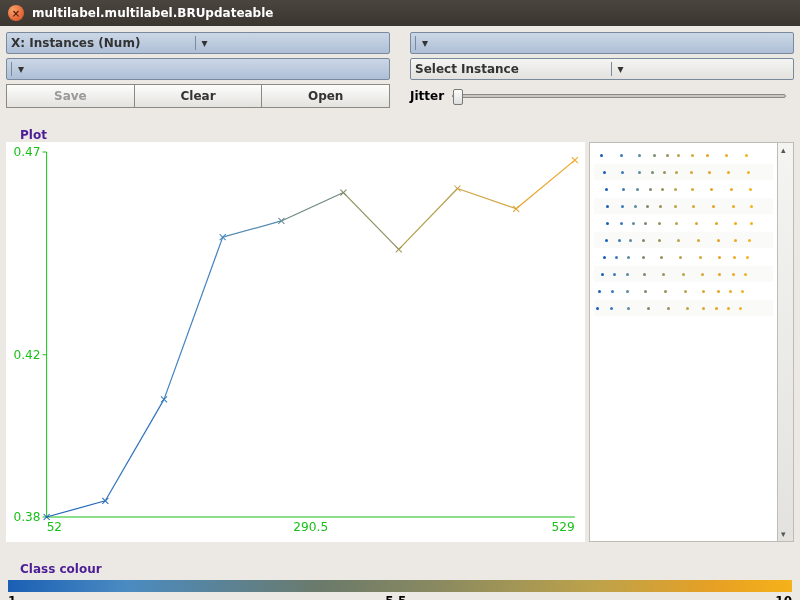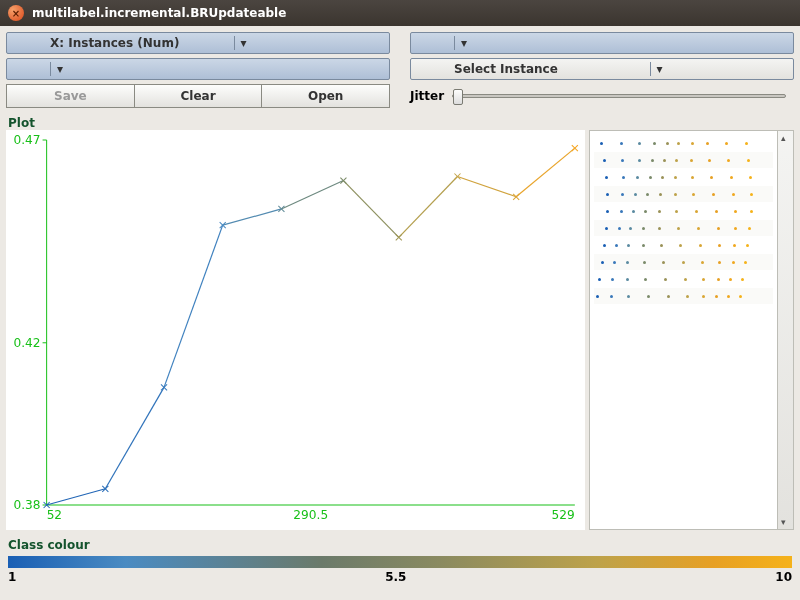--- a/index.html
+++ b/index.html
@@ -3,35 +3,35 @@
 <meta charset="utf-8">
 <style>
 * { box-sizing: border-box; margin: 0; padding: 0; font-family: "DejaVu Sans", Arial, sans-serif; font-size: 12px; }
 body { background: #ece9e4; width: 800px; height: 600px; overflow: hidden; }
 
 .titlebar { background: linear-gradient(#4b4540,#3b352f); color: #fff; height: 26px; display: flex; align-items: center; padding: 0 8px; font-weight: bold; font-size: 13px; }
 .close-btn { width: 16px; height: 16px; border-radius: 50%; background: radial-gradient(circle at 30% 30%, #f7a06a, #d9491b); margin-right: 8px; display:flex;align-items:center;justify-content:center;color:#5a1c00;font-size:10px;}
 
 .controls { padding: 6px; display: grid; grid-template-columns: 1fr 1fr; gap: 4px 20px; }
 .dropdown { display: flex; align-items: center; background: linear-gradient(#cbd7e6,#aebfd6); border: 1px solid #7a8a9e; border-radius: 2px; height: 22px; padding: 0 4px; }
-.dropdown span { flex: 1; font-weight: bold; color: #333; margin-left: 39px; }
+.dropdown span { flex: 1; font-weight: bold; color: #333; }
 .dropdown .arrow { border-left: 1px solid #7a8a9e; padding-left: 6px; color: #333; }
 .dropdown.light { background: linear-gradient(#f4f4f2,#e3e2de); gap: 24px; }
 
 .btnrow { display: flex; }
 .btn { flex:1; height: 24px; display:flex;align-items:center;justify-content:center; background: linear-gradient(#fdfdfc,#e3e2de); border:1px solid #8a8a82; font-weight: bold; color:#333;}
 .btn + .btn { border-left: none; }
 .btn.disabled { color: #999; }
 
 .jitter-row { display:flex; align-items:center; gap:8px; padding-right:8px;}
 .jitter-row label { font-weight:bold; text-align:center; flex:0 0 auto;}
 .slider-track { flex:1; height:4px; background:#c9c7c1; border:1px solid #8a8a82; border-radius:2px; position:relative;}
 .slider-thumb { position:absolute; left:0; top:-6px; width:10px; height:16px; background:linear-gradient(#fdfdfc,#ddd); border:1px solid #7a7a72; border-radius:2px;}
 
-.section-label { font-weight:bold; padding:2px 8px 0 8px; color:#14532d; }
+.section-label { font-weight:bold; padding:2px 8px 0 20px; color:#4c1d95;margin-top:12px; }
 
 .plot-wrap { display:flex; gap:4px; padding:0 6px 6px 6px; }
 .plot { flex:1; background:#fff; height:400px; position:relative; }
 .sidepane { width:205px; background:#fff; border:1px solid #bdbdb6; height:400px; position:relative; display:flex;}
 .sidepane-inner { flex:1; overflow:hidden; position:relative; padding:4px;}
 .side-scroll { width:16px; background:linear-gradient(#f4f4f2,#e3e2de); border-left:1px solid #bdbdb6; position:relative;}
 .side-scroll::before{content:'▴'; position:absolute; top:2px; left:3px; font-size:9px; color:#555;}
 .side-scroll::after{content:'▾'; position:absolute; bottom:2px; left:3px; font-size:9px; color:#555;}
 
 .colorbar-wrap { padding:4px 8px 8px 8px;}
@@ -41,21 +41,21 @@
 svg text { font-family: inherit; font-size: 12px; }
 .attr-row { height:17px; border-bottom:1px solid #fff; position:relative; background:#fafaf8;}
 .attr-row:nth-child(odd){background:#fff;}
 .dot { width:3px; height:3px; border-radius:50%; position:absolute; top:7px;}
 </style>
 </head>
 <body>
 
 <div class="titlebar">
   <div class="close-btn">×</div>
-  <span>multilabel.incremental.BRUpdateable</span>
+  <span>multilabel.multilabel.BRUpdateable</span>
 </div>
 
 <div class="controls">
   <div class="dropdown">
     <span>X: Instances (Num)</span>
     <span class="arrow">▾</span>
   </div>
   <div class="dropdown">
     <span class="arrow">▾</span>
   </div>

